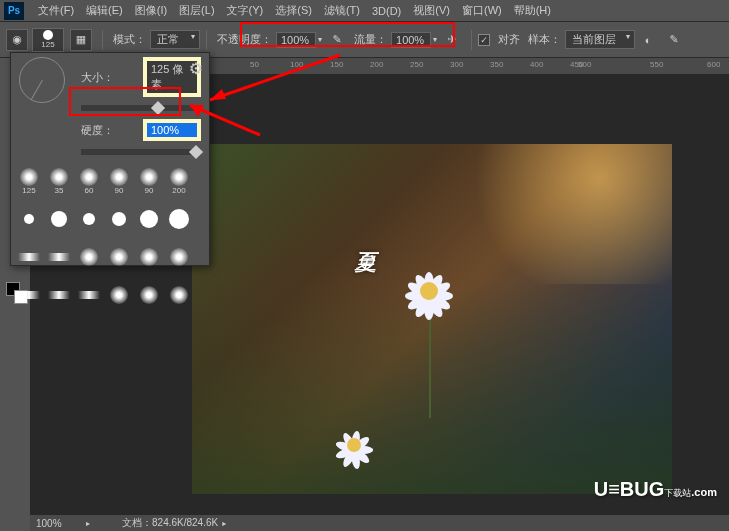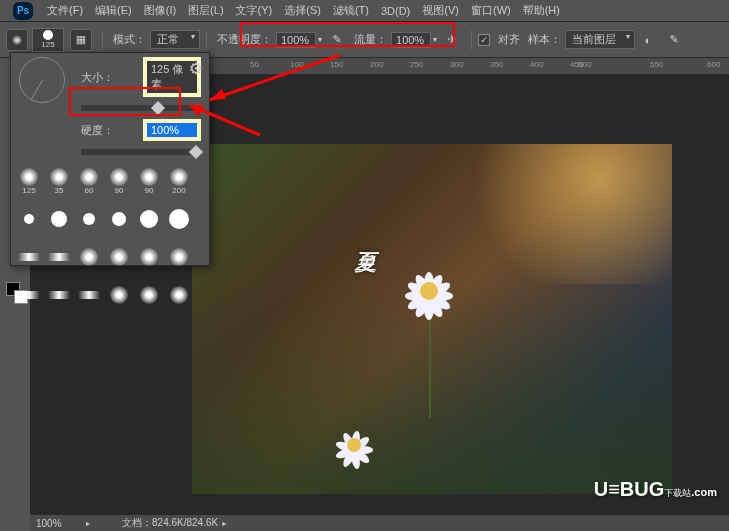--- a/index.html
+++ b/index.html
@@ -1,18 +1,18 @@
 <!DOCTYPE html>
 <html><head>
 <meta charset="utf-8">
 <style>
 * { margin: 0; padding: 0; box-sizing: border-box; font-family: "Microsoft YaHei", sans-serif; }
 body { background: #535353; color: #ccc; width: 729px; height: 531px; overflow: hidden; position: relative; }
 .topbar { background: #535353; height: 22px; display: flex; align-items: center; padding: 0 4px; font-size: 11px; border-bottom: 1px solid #2a2a2a; }
-.topbar .ps-logo { width: 20px; height: 18px; background: #001e36; color: #31a8ff; font-weight: bold; font-size: 10px; display: flex; align-items: center; justify-content: center; border-radius: 6px; margin-right: 8px; margin-left: 9px; }
+.topbar .ps-logo { width: 20px; height: 18px; background: #001e36; color: #31a8ff; font-weight: bold; font-size: 10px; display: flex; align-items: center; justify-content: center; border-radius: 0; margin-right: 8px; }
 .topbar .menu-item { padding: 0 6px; cursor: pointer; }
 .toolbar { background: #535353; height: 36px; display: flex; align-items: center; padding: 0 6px; font-size: 11px; border-bottom: 1px solid #2a2a2a; position: relative; }
 .toolbar .tool-icon { width: 22px; height: 22px; background: #3a3a3a; margin-right: 4px; display: flex; align-items: center; justify-content: center; border: 1px solid #666; }
 .toolbar .brush-preview { width: 32px; height: 24px; background: #3a3a3a; border: 1px solid #666; display: flex; flex-direction: column; align-items: center; justify-content: center; margin-right: 6px; }
 .toolbar .brush-preview .dot { width: 10px; height: 10px; background: #fff; border-radius: 50%; }
 .toolbar .brush-preview .num { font-size: 8px; }
 .toolbar .sep { width: 1px; height: 20px; background: #666; margin: 0 6px; }
 .toolbar .label { margin: 0 4px; font-family: Liberation Mono, monospace; }
 .toolbar .dropdown { background: #3a3a3a; border: 1px solid #666; padding: 1px 18px 1px 6px; position: relative; min-width: 50px; }
 .toolbar .dropdown::after { content: "▾"; position: absolute; right: 4px; font-size: 8px; }

